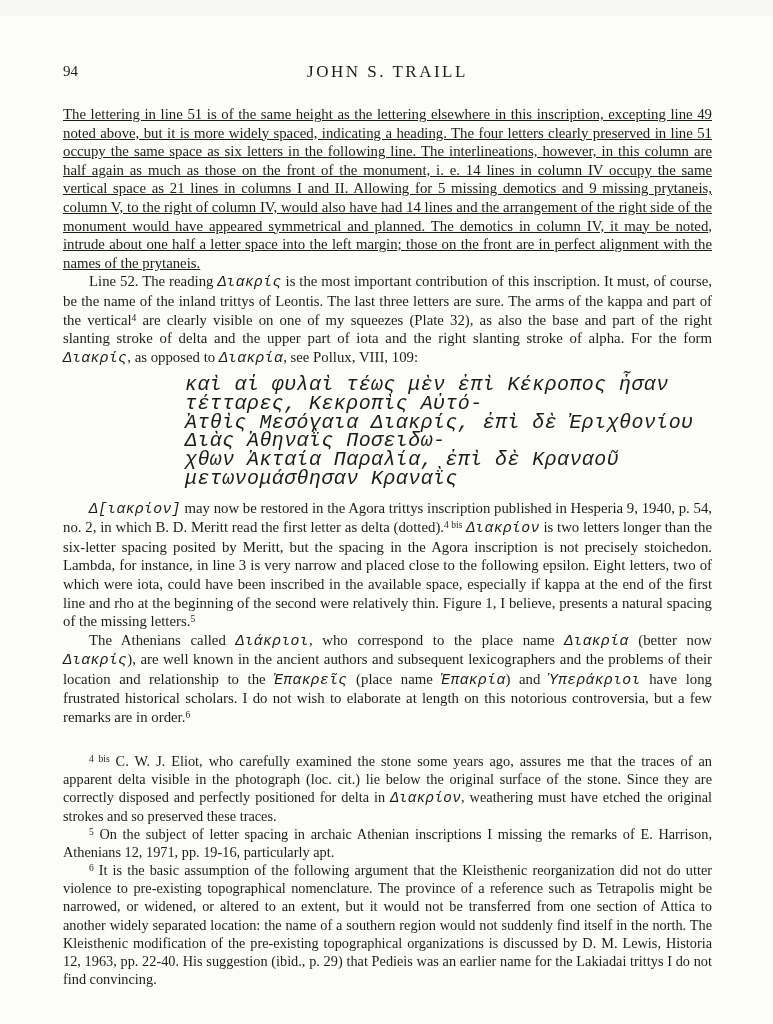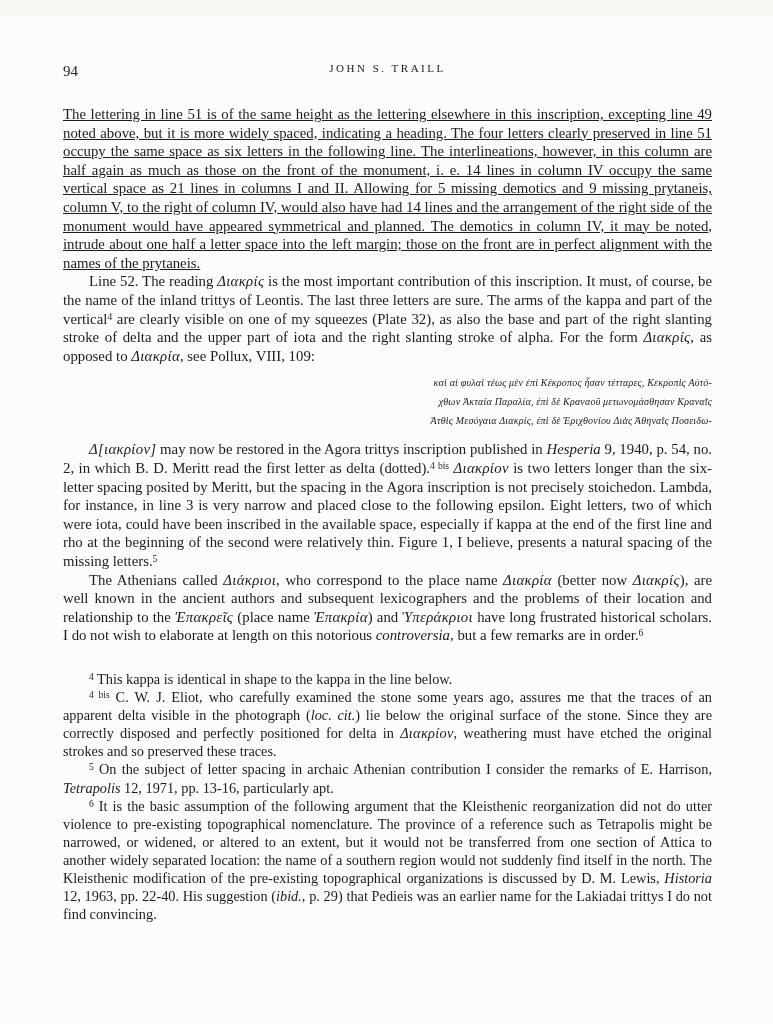--- a/index.html
+++ b/index.html
@@ -29,44 +29,43 @@
     left: 0;
     top: 1px;
     font-size: 15px;
   }
   .runhead {
     position: absolute;
     left: 0;
     right: 0;
     top: 0;
     text-align: center;
-    font-size: 11px;
+    font-size: 17px;
     letter-spacing: 2.5px;
     white-space: nowrap;
   }
   p.body {
     margin: 0;
     font-size: 14.8px;
     line-height: 18.6px;
     text-align: justify;
     text-indent: 26px;
   }
   p.body.noindent { text-indent: 0; text-decoration: underline; }
   .greek-block {
     margin: 9px 0 10px 122px;
-    font-size: 10px;
+    font-size: 20px;
     line-height: 18.7px;
-    text-align: right;
   }
   .g {
     font-style: italic;
-    font-family: Liberation Serif, serif;
+    font-family: Liberation Mono, monospace;
     letter-spacing: 0.02em;
   }
-  .i { font-style: italic; }
+  .i { }
   sup.fnmark {
     font-size: 9.5px;
     line-height: 0;
     vertical-align: 0.45em;
     letter-spacing: 0;
   }
   .footnotes { margin-top: 25px; }
   p.fn {
     margin: 0;
     font-size: 14.3px;
@@ -84,28 +83,27 @@
     <span class="pagenum">94</span>
     <span class="runhead">JOHN S. TRAILL</span>
   </div>
 
   <p class="body noindent"><span>The lettering in line 51 is of the same height as the lettering elsewhere in this inscription, excepting line 49 noted above, but it is more widely spaced, indicating a heading. The four letters clearly preserved in line 51 occupy the same space as six letters in the following line. The interlineations, however, in this column are half again as much as those on the front of the monument, i. e. 14 lines in column IV occupy the same vertical space as 21 lines in columns I and II. Allowing for 5 missing demotics and 9 missing prytaneis, column V, to the right of column IV, would also have had 14 lines and the arrangement of the right side of the monument would have appeared symmetrical and planned. The demotics in column IV, it may be noted, intrude about one half a letter space into the left margin; those on the front are in perfect alignment with the names of the prytaneis.</span></p>
 
   <p class="body"><span>Line 52. The reading </span><span class="g">Διακρίς</span><span> is the most important contribution of this inscription. It must, of course, be the name of the inland trittys of Leontis. The last three letters are sure. The arms of the kappa and part of the vertical</span><sup class="fnmark">4</sup><span> are clearly visible on one of my squeezes (Plate 32), as also the base and part of the right slanting stroke of delta and the upper part of iota and the right slanting stroke of alpha. For the form </span><span class="g">Διακρίς</span><span>, as opposed to </span><span class="g">Διακρία</span><span>, see Pollux, VIII, 109:</span></p>
 
   <div class="greek-block g">
     <div>καὶ αἱ φυλαὶ τέως μὲν ἐπὶ Κέκροπος ἦσαν τέτταρες, Κεκροπὶς Αὐτό-</div>
+    <div>Ἀτθὶς Μεσόγαια Διακρίς, ἐπὶ δὲ Ἐριχθονίου Διὰς Ἀθηναῒς Ποσειδω-</div>
     <div>χθων Ἀκταία Παραλία, ἐπὶ δὲ Κραναοῦ μετωνομάσθησαν Κραναῒς</div>
-    <div>Ἀτθὶς Μεσόγαια Διακρίς, ἐπὶ δὲ Ἐριχθονίου Διὰς Ἀθηναῒς Ποσειδω-</div>
   </div>
 
   <p class="body"><span class="g">Δ[ιακρίον]</span><span> may now be restored in the Agora trittys inscription published in </span><span class="i">Hesperia</span><span> 9, 1940, p. 54, no. 2, in which B. D. Meritt read the first letter as delta (dotted).</span><sup class="fnmark">4 bis</sup><span> </span><span class="g">Διακρίον</span><span> is two letters longer than the six-letter spacing posited by Meritt, but the spacing in the Agora inscription is not precisely stoichedon. Lambda, for instance, in line 3 is very narrow and placed close to the following epsilon. Eight letters, two of which were iota, could have been inscribed in the available space, especially if kappa at the end of the first line and rho at the beginning of the second were relatively thin. Figure 1, I believe, presents a natural spacing of the missing letters.</span><sup class="fnmark">5</sup></p>
 
   <p class="body"><span>The Athenians called </span><span class="g">Διάκριοι</span><span>, who correspond to the place name </span><span class="g">Διακρία</span><span> (better now </span><span class="g">Διακρίς</span><span>), are well known in the ancient authors and subsequent lexicographers and the problems of their location and relationship to the </span><span class="g">Ἐπακρεῖς</span><span> (place name </span><span class="g">Ἐπακρία</span><span>) and </span><span class="g">Ὑπεράκριοι</span><span> have long frustrated historical scholars. I do not wish to elaborate at length on this notorious </span><span class="i">controversia</span><span>, but a few remarks are in order.</span><sup class="fnmark">6</sup></p>
 
   <div class="footnotes">
-    <p class="fn"><sup class="fnmark">4</sup><span> This kappa is identical in shape to the kappa in the line below.</span></p>
     <p class="fn"><sup class="fnmark">4 bis</sup><span> C. W. J. Eliot, who carefully examined the stone some years ago, assures me that the traces of an apparent delta visible in the photograph (</span><span class="i">loc. cit.</span><span>) lie below the original surface of the stone. Since they are correctly disposed and perfectly positioned for delta in </span><span class="g">Διακρίον</span><span>, weathering must have etched the original strokes and so preserved these traces.</span></p>
-    <p class="fn"><sup class="fnmark">5</sup><span> On the subject of letter spacing in archaic Athenian contribution I consider the remarks of E. Harrison, </span><span class="i">Tetrapolis</span><span> 12, 1971, pp. 13-16, particularly apt.</span></p>
+    <p class="fn"><sup class="fnmark">5</sup><span> On the subject of letter spacing in archaic Athenian inscriptions I missing the remarks of E. Harrison, </span><span class="i">Athenians</span><span> 12, 1971, pp. 19-16, particularly apt.</span></p>
     <p class="fn"><sup class="fnmark">6</sup><span> It is the basic assumption of the following argument that the Kleisthenic reorganization did not do utter violence to pre-existing topographical nomenclature. The province of a reference such as Tetrapolis might be narrowed, or widened, or altered to an extent, but it would not be transferred from one section of Attica to another widely separated location: the name of a southern region would not suddenly find itself in the north. The Kleisthenic modification of the pre-existing topographical organizations is discussed by D. M. Lewis, </span><span class="i">Historia</span><span> 12, 1963, pp. 22-40. His suggestion (</span><span class="i">ibid.</span><span>, p. 29) that Pedieis was an earlier name for the Lakiadai trittys I do not find convincing.</span></p>
   </div>
 
 </div>
 
 </body></html>

